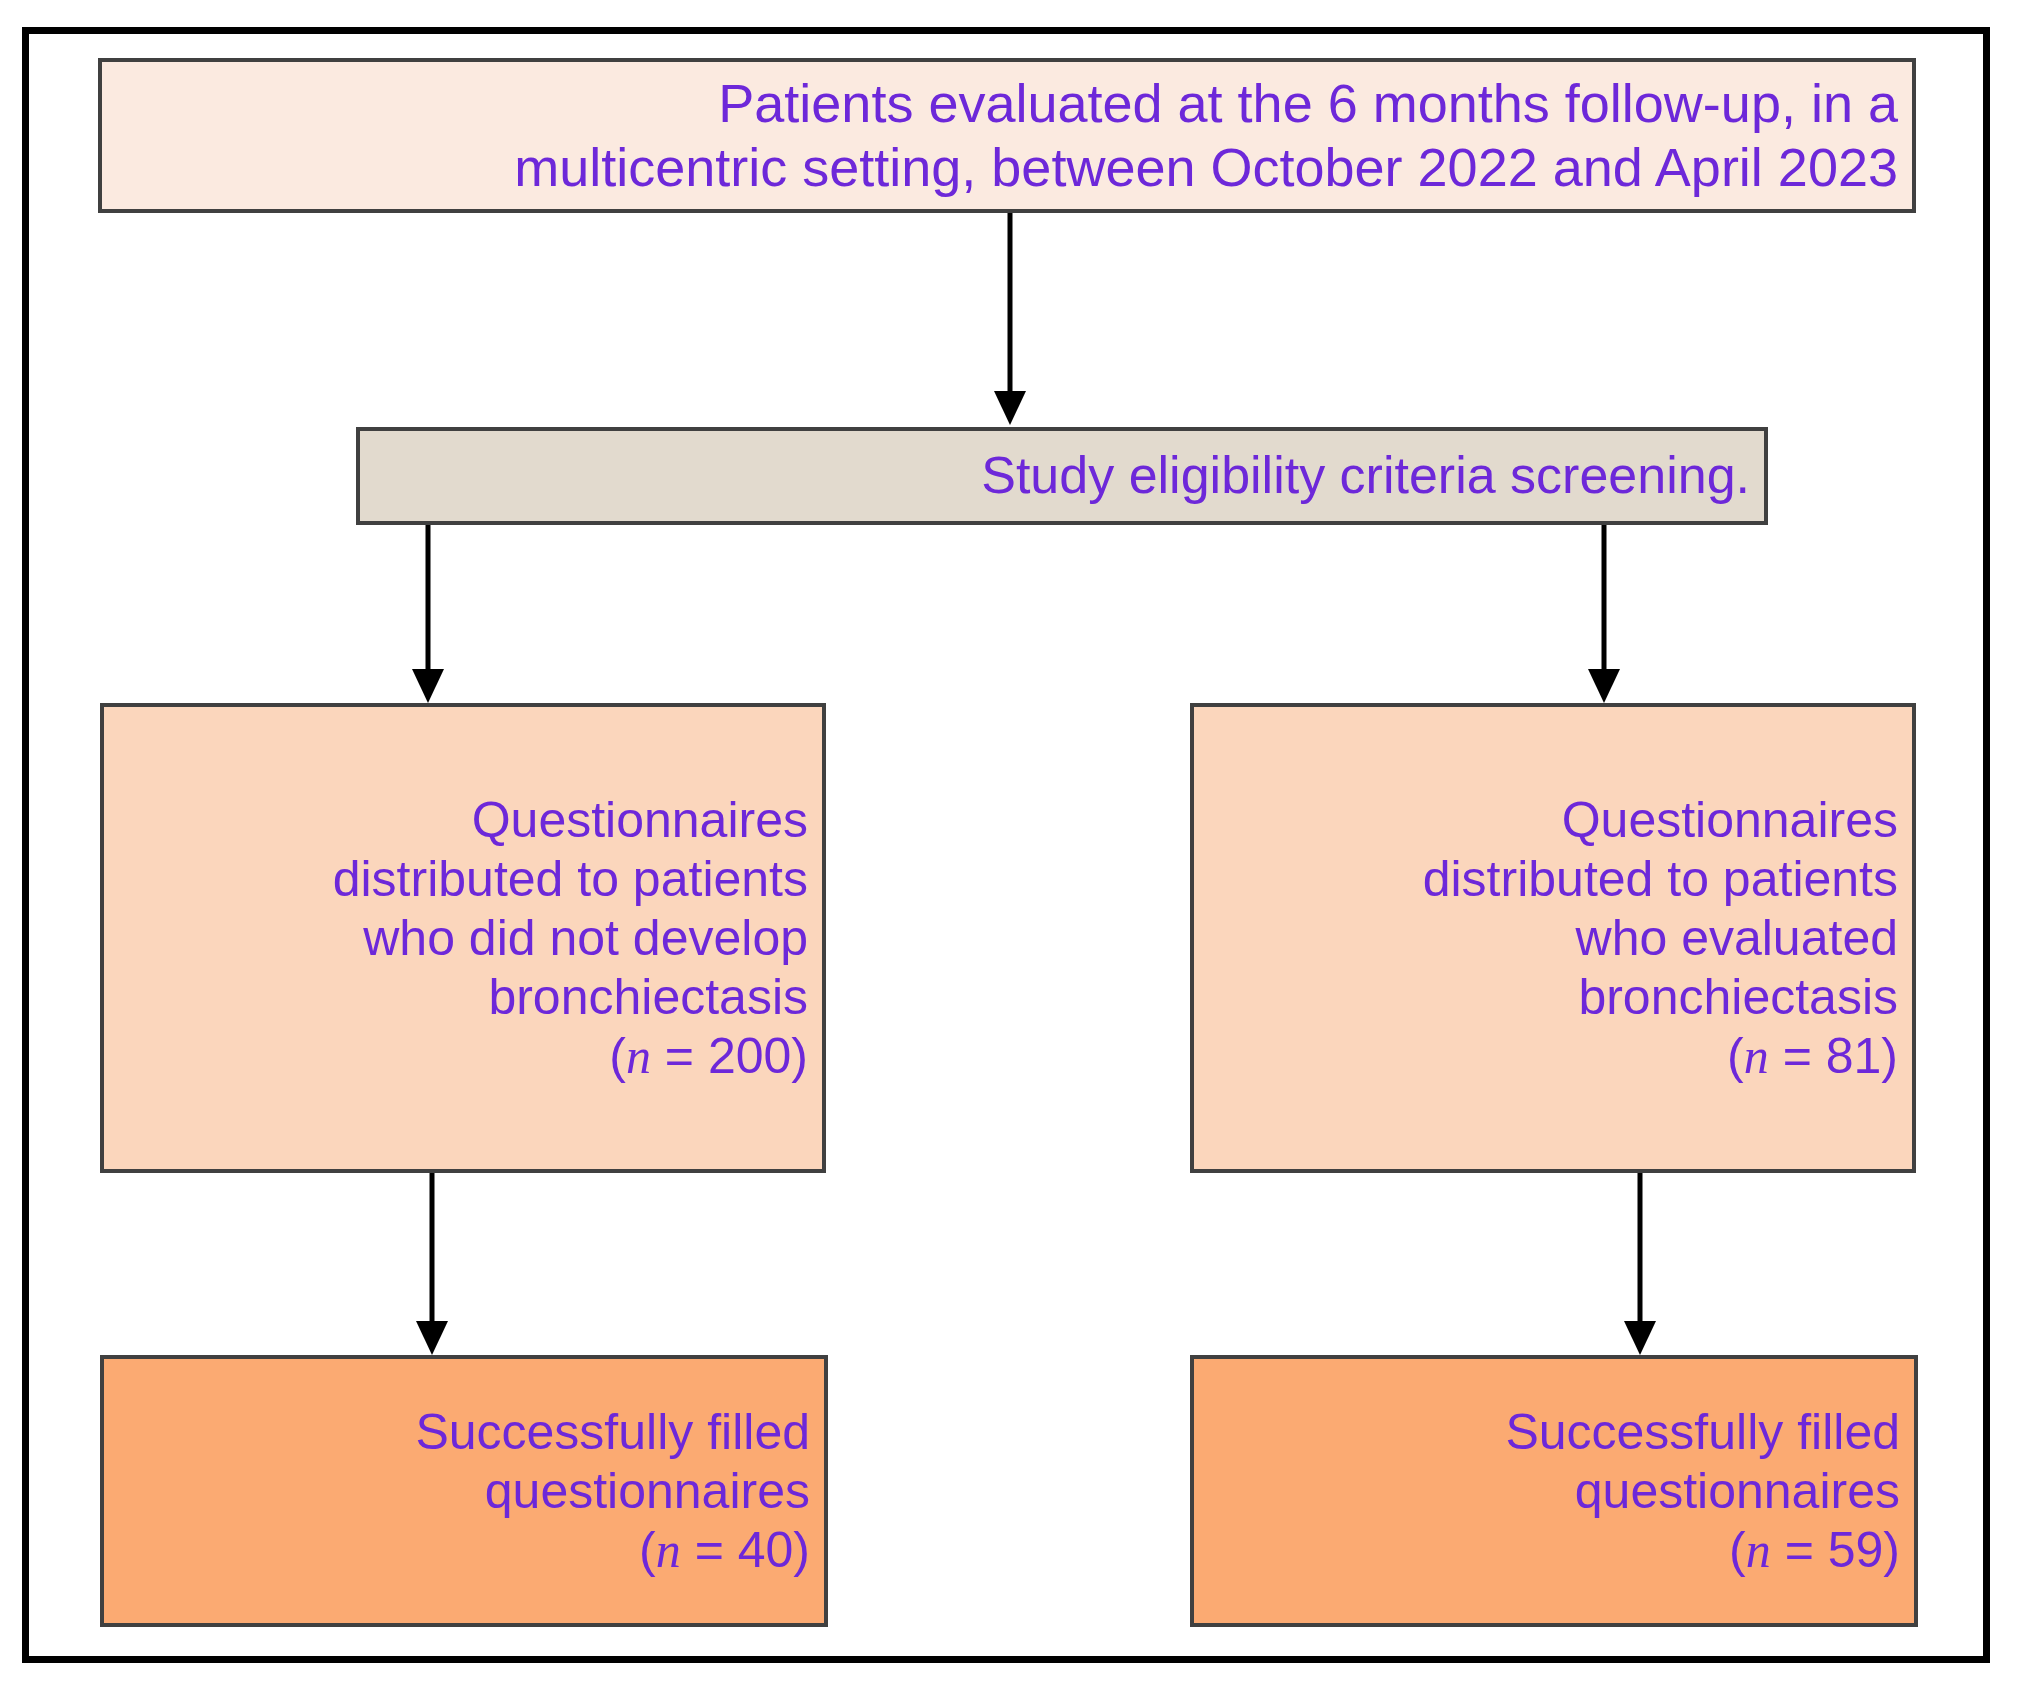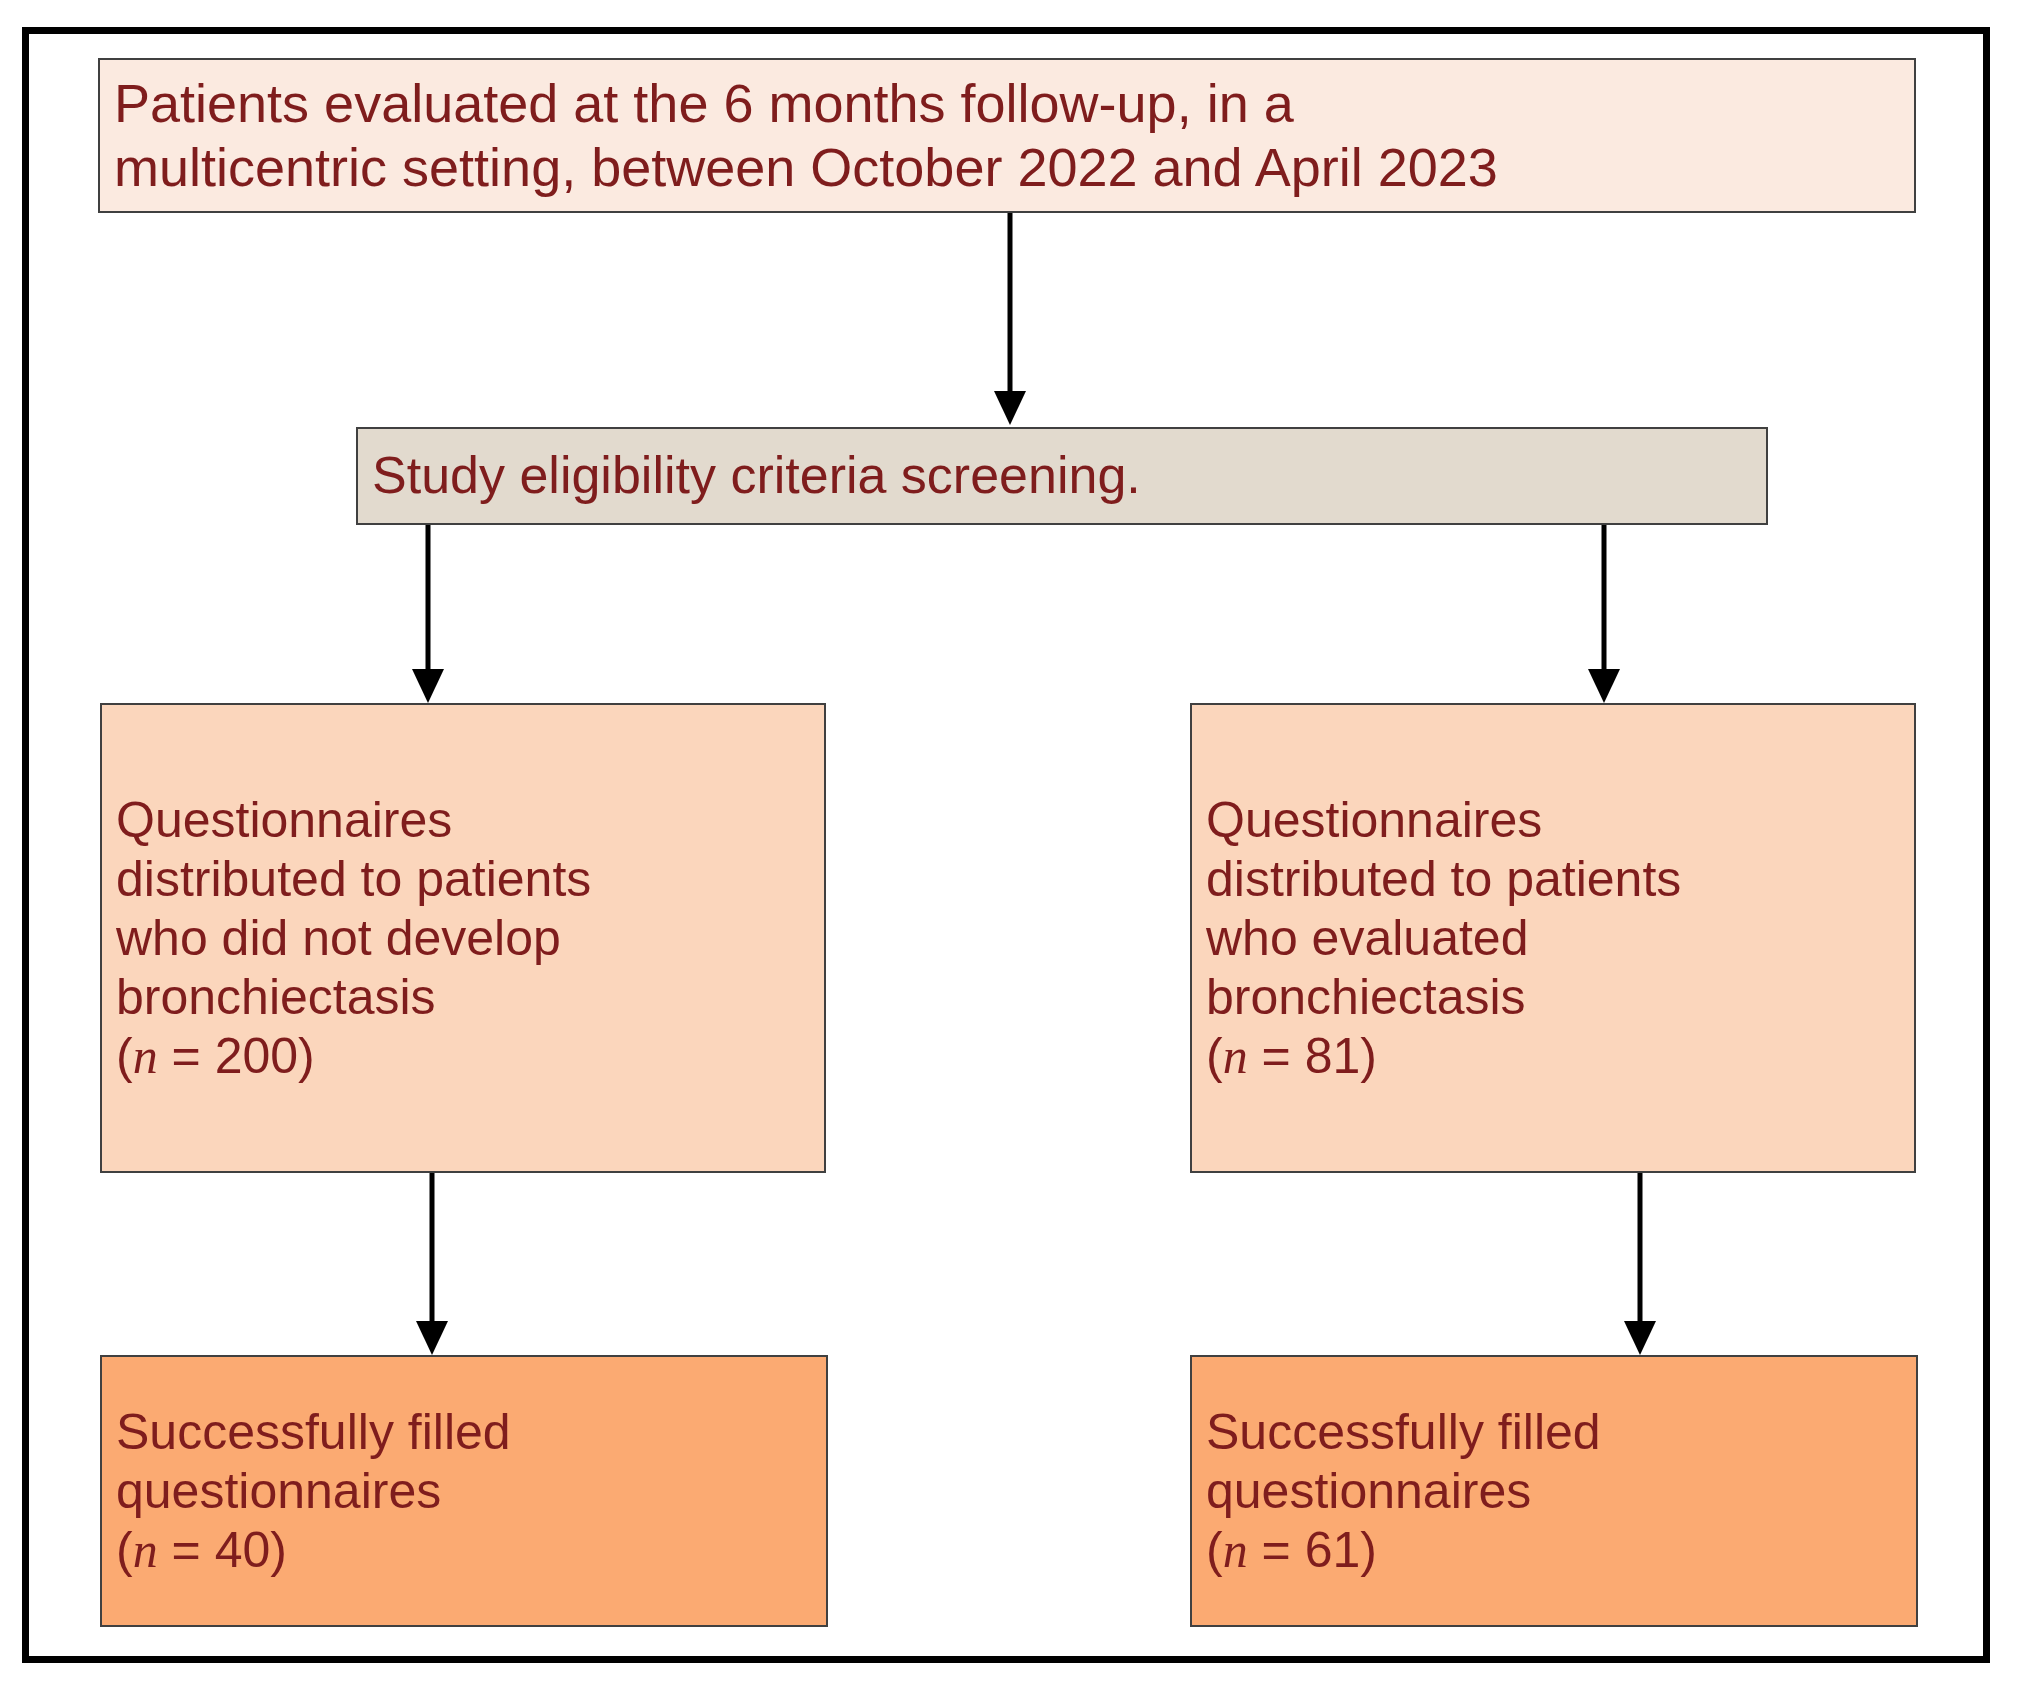--- a/index.html
+++ b/index.html
@@ -29,27 +29,27 @@
     width: 1968px;
     height: 1636px;
     border: 7px solid #000000;
     box-sizing: border-box;
     background: #ffffff;
   }
 
   .node {
     position: absolute;
     box-sizing: border-box;
-    border: 2px solid #404040;
+    border: 4px solid #404040;
     display: flex;
     flex-direction: column;
-    align-items: flex-start;
+    align-items: flex-end;
     justify-content: center;
     text-align: center;
-    color: #7f1d1d;
+    color: #6d28d9;
     line-height: 1.18;
     padding: 6px 14px;
   }
 
   .node .line { display: block; white-space: nowrap; }
   .node .nline { display: block; white-space: nowrap; }
   .node .nline i {
     font-style: italic;
     font-family: "Liberation Serif", serif;
   }
@@ -163,16 +163,16 @@
 
   <div class="node node-bottom" id="node-bottom-left">
     <span class="line">Successfully filled</span>
     <span class="line">questionnaires</span>
     <span class="nline"><span>(</span><i>n</i><span> = 40)</span></span>
   </div>
 
   <div class="node node-bottom" id="node-bottom-right">
     <span class="line">Successfully filled</span>
     <span class="line">questionnaires</span>
-    <span class="nline"><span>(</span><i>n</i><span> = 61)</span></span>
+    <span class="nline"><span>(</span><i>n</i><span> = 59)</span></span>
   </div>
 
 </div>
 
 </body></html>

